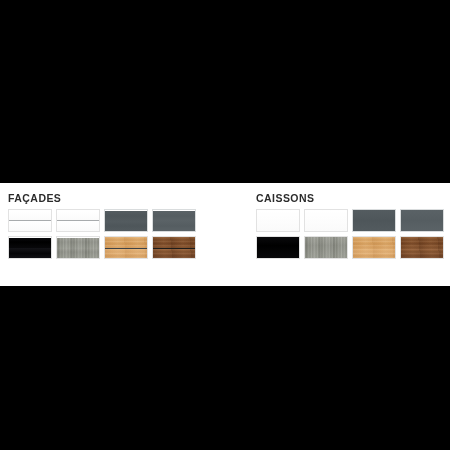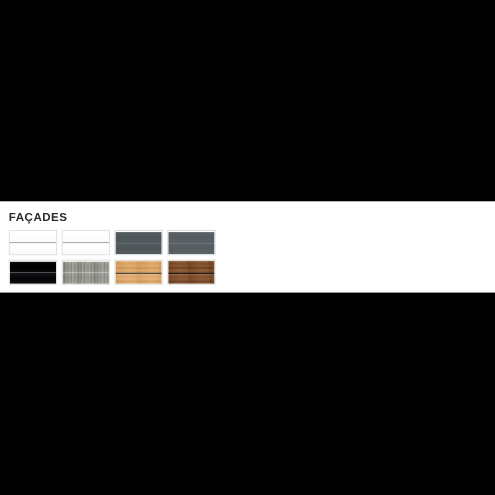--- a/index.html
+++ b/index.html
@@ -23,21 +23,21 @@
     height: 450px;
     background: #000000;
   }
 
   
   .panel {
     position: absolute;
     left: 0;
     top: 183px;
     width: 450px;
-    height: 83px;
+    height: 103px;
     background: #ffffff;
     box-sizing: border-box;
   }
 
   .section {
     position: absolute;
     top: 0;
     height: 83px;
   }
   .section.facades  { left: 8px;   width: 240px; }
@@ -252,15 +252,53 @@
         </div>
 
         <div class="swatch solid">
           <div class="fill mat-walnut"></div>
           <div class="joint"></div>
         </div>
 
       </div>
     </div>
 
+    <div class="section caissons">
+      <div class="section-title">CAISSONS</div>
+      <div class="swatch-grid">
+
+        <div class="swatch solid">
+          <div class="fill mat-white"></div>
+        </div>
+
+        <div class="swatch solid">
+          <div class="fill mat-white"></div>
+        </div>
+
+        <div class="swatch solid dark-edge">
+          <div class="fill mat-slate"></div>
+        </div>
+
+        <div class="swatch solid dark-edge">
+          <div class="fill mat-slate2"></div>
+        </div>
+
+        <div class="swatch solid">
+          <div class="fill mat-black"></div>
+        </div>
+
+        <div class="swatch solid">
+          <div class="fill mat-greywood"></div>
+        </div>
+
+        <div class="swatch solid">
+          <div class="fill mat-oak"></div>
+        </div>
+
+        <div class="swatch solid">
+          <div class="fill mat-walnut"></div>
+        </div>
+
+      </div>
+    </div>
 
   </div>
 </div>
 
 </body></html>

